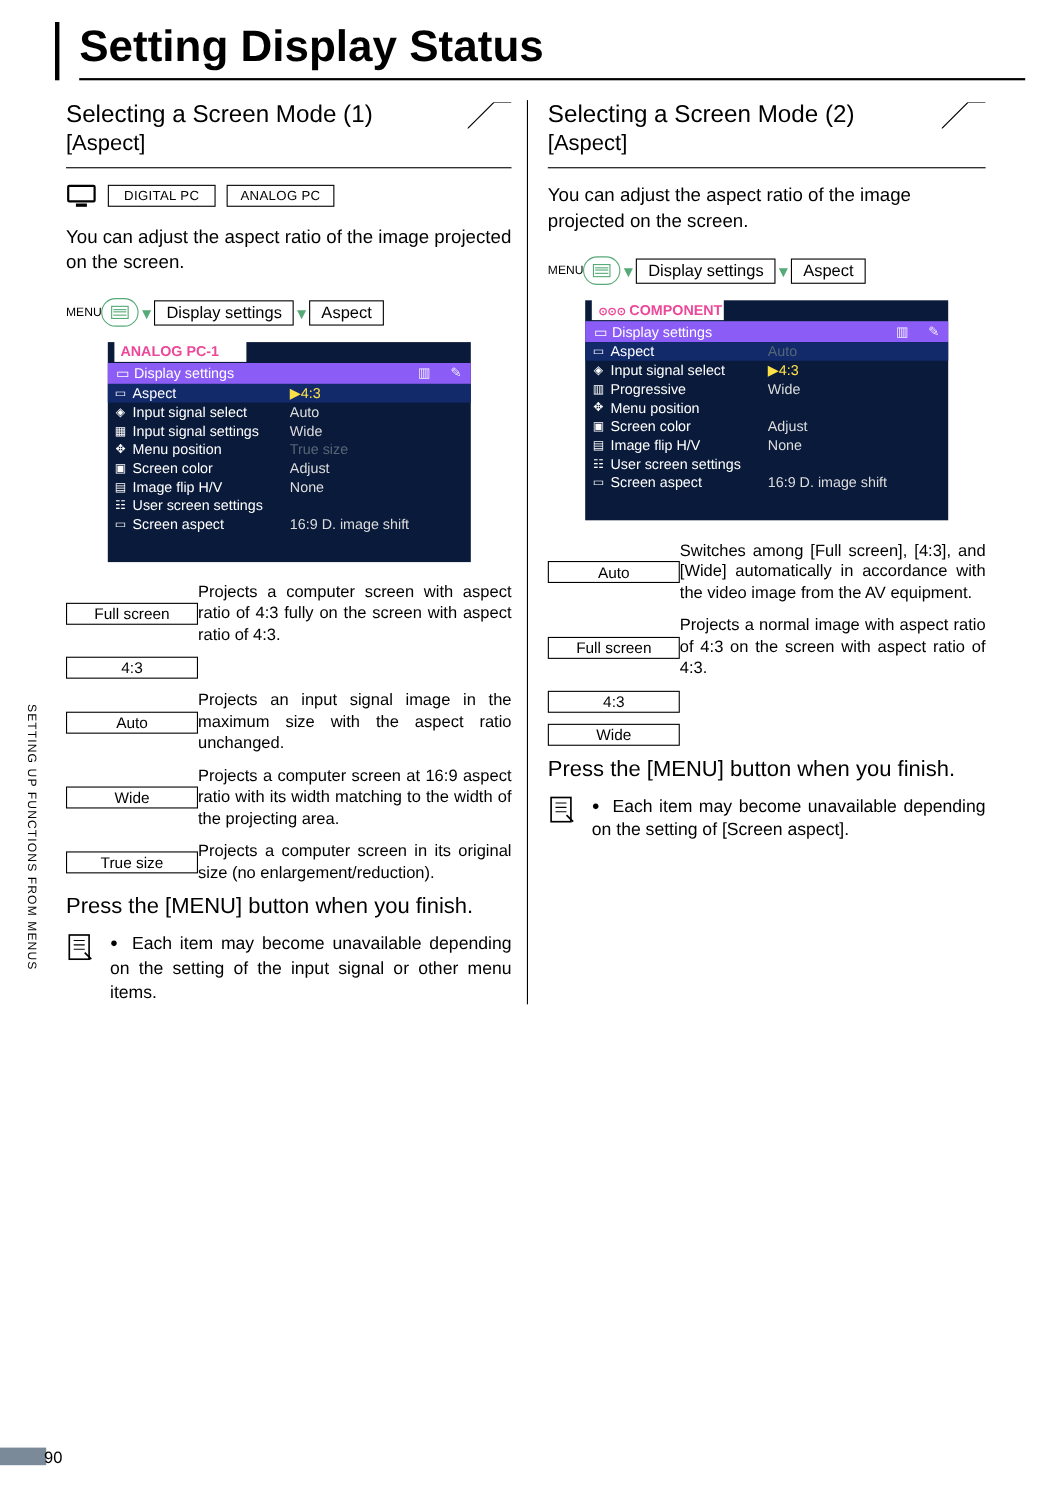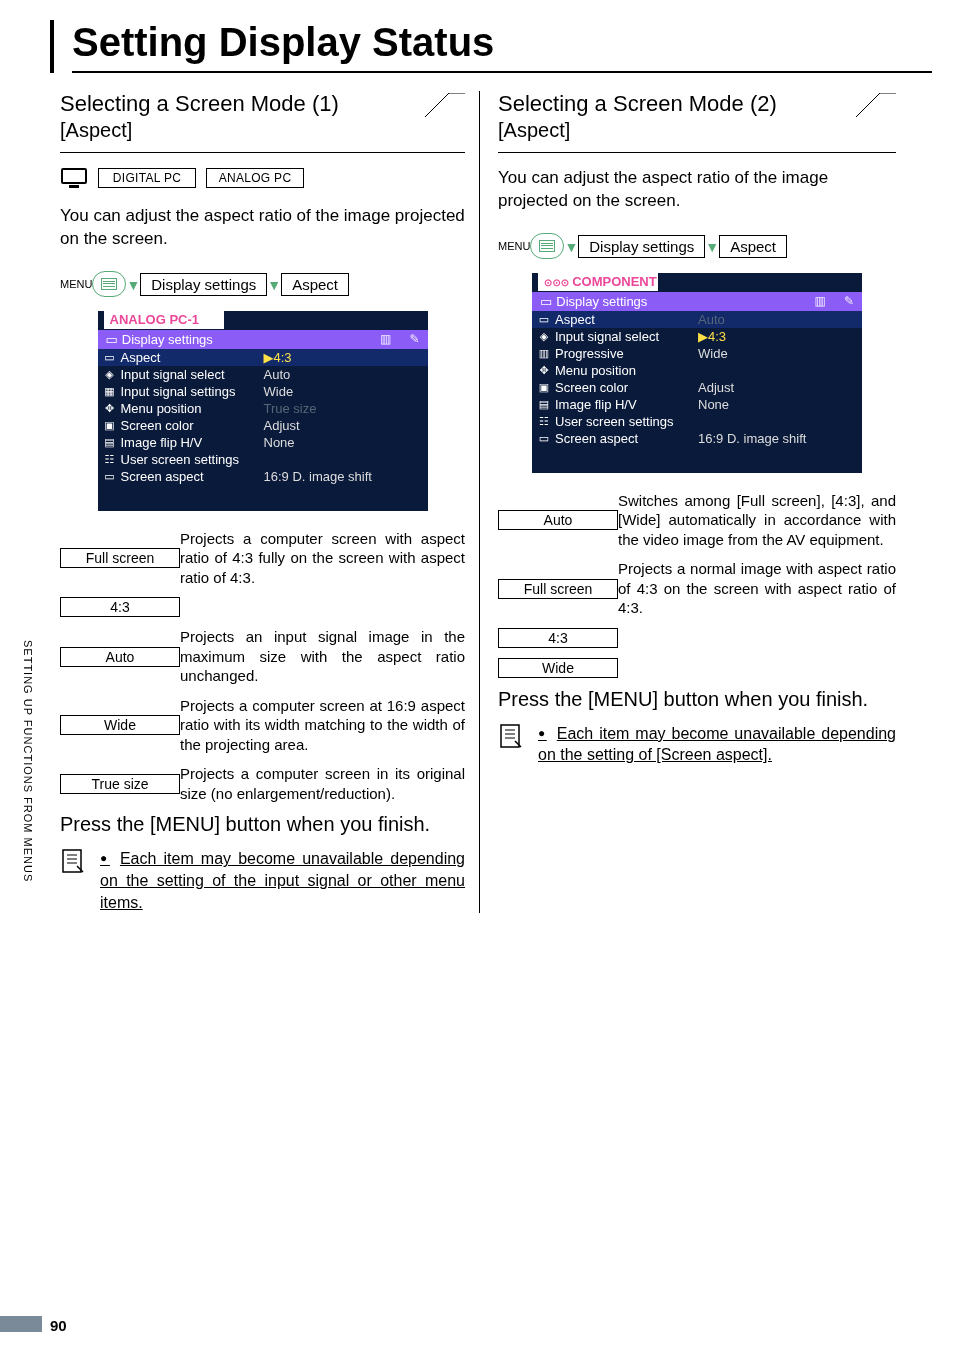--- a/index.html
+++ b/index.html
@@ -120,38 +120,37 @@
   .opt .tag {
     border:1px solid #000; width:120px; text-align:center; font-size:14px; padding:1px 0;
     flex:0 0 120px;
   }
   .opt .desc { font-size:15px; line-height:1.3; text-align:justify; }
 
   .footer-line { font-size:20px; margin:8px 0 12px 0; }
 
   .note { display:flex; gap:14px; align-items:flex-start; }
   .note .nic { width:26px; height:26px; flex:0 0 26px; }
-  .note ul { list-style:none;text-decoration:underline; }
+  .note ul { list-style:none; }
   .note li { font-size:16px; line-height:1.35; text-align:justify; }
   .note li::before { content:"●"; margin-right:10px; font-size:12px; position:relative; top:-2px; }
 
   .side-tab {
     position:absolute;
     left: 22px;
     top: 640px;
     writing-mode: vertical-rl;
     font-size: 11px;
     letter-spacing: 1px;
   }
   .page-num {
     position:absolute;
-    left: 50px;
+    left: 40px;
     bottom: 18px;
     font-size: 15px;
-    font-weight: bold;
   }
   .page-stub {
     position:absolute;
     left:0; bottom:20px;
     width:42px; height:16px; background:#7a8a99;
   }
   svg { display:block; }
 </style>
 </head>
 <body>

